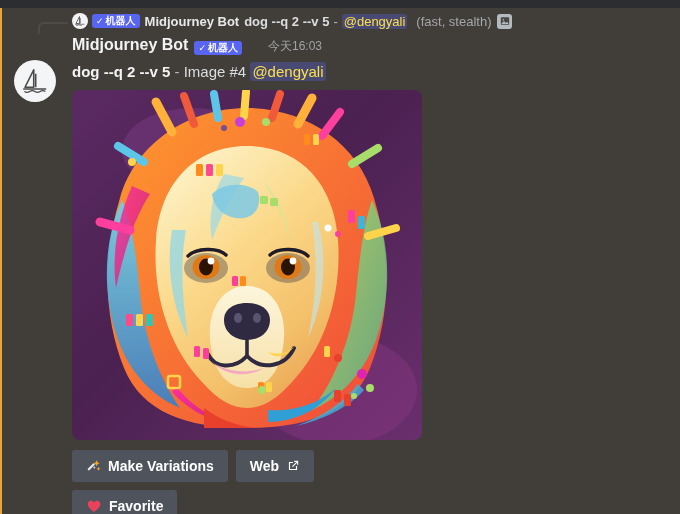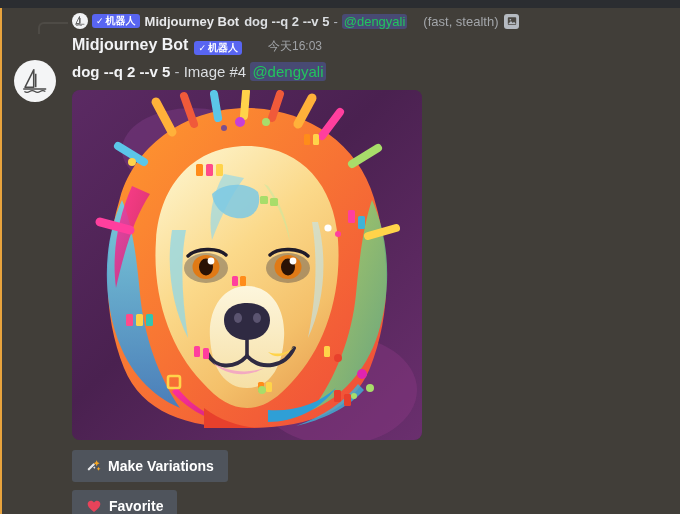--- a/index.html
+++ b/index.html
@@ -92,26 +92,26 @@
   .reply-author {
     color: #e7e8ea;
     font-size: 13px;
     font-weight: 600;
     margin-right: 5px;
   }
   .reply-text { color: #b5bac1; font-size: 13px; }
   .reply-text b { color: #dbdee1; font-weight: 700; }
   .mention {
     background: rgba(88,101,242,0.32);
-    color: #22c55e;
+    color: #fde047;
     border-radius: 3px;
     padding: 0 2px;
     font-weight: 500;
   }
-  .reply-meta { color: #a3a6aa; margin-left: 16px; font-size: 13px;}
+  .reply-meta { color: #a3a6aa; margin-left: 9px; font-size: 13px;}
   .attach-icon {
     display:inline-flex;
     align-items:center; justify-content:center;
     width:15px; height:15px;
     background:#b5bac1;
     border-radius:3px;
     margin-left:6px;
     flex:0 0 auto;
   }
   .attach-icon svg{width:10px;height:10px;display:block;}
@@ -402,20 +402,29 @@
           <svg width="15" height="15" viewBox="0 0 24 24" aria-hidden="true">
             <rect x="2.2" y="16.2" width="14" height="3.4" rx="1" transform="rotate(-45 2.2 16.2)" fill="#e9eaec"></rect>
             <path d="M17 2 l1.5 3.2 L21.7 6.7 L18.5 8.2 L17 11.4 L15.5 8.2 L12.3 6.7 L15.5 5.2 Z" fill="#f5a623"></path>
             <path d="M20 12.5 l1 2.1 l2.1 1 l-2.1 1 l-1 2.1 l-1-2.1 l-2.1-1 l2.1-1 Z" fill="#f5a623"></path>
             <path d="M13.2 11.5 l.7 1.5 l1.5 .7 l-1.5 .7 l-.7 1.5 l-.7-1.5 l-1.5-.7 l1.5-.7 Z" fill="#f8f8f8"></path>
           </svg>
         </span>
         <span>Make Variations</span>
       </button>
 
+      <button class="btn">
+        <span>Web</span>
+        <span class="glyph">
+          <svg width="14" height="14" viewBox="0 0 24 24" aria-hidden="true">
+            <path d="M5 5 h7 v2 H7 v10 h10 v-5 h2 v7 H5 Z" fill="#ffffff"></path>
+            <path d="M14 3 h7 v7 h-2 V6.4 l-7.3 7.3 l-1.4-1.4 L17.6 5 H14 Z" fill="#ffffff"></path>
+          </svg>
+        </span>
+      </button>
     </div>
 
     <div class="button-row btn-row-2">
       <button class="btn">
         <span class="glyph">
           <svg width="16" height="16" viewBox="0 0 24 24" aria-hidden="true">
             <path d="M12 21 C7 17 2.5 13.3 2.5 8.9 C2.5 6.1 4.7 4 7.4 4 C9.2 4 10.9 5 12 6.6 C13.1 5 14.8 4 16.6 4 C19.3 4 21.5 6.1 21.5 8.9 C21.5 13.3 17 17 12 21 Z" fill="#e8435a"></path>
           </svg>
         </span>
         <span>Favorite</span>

